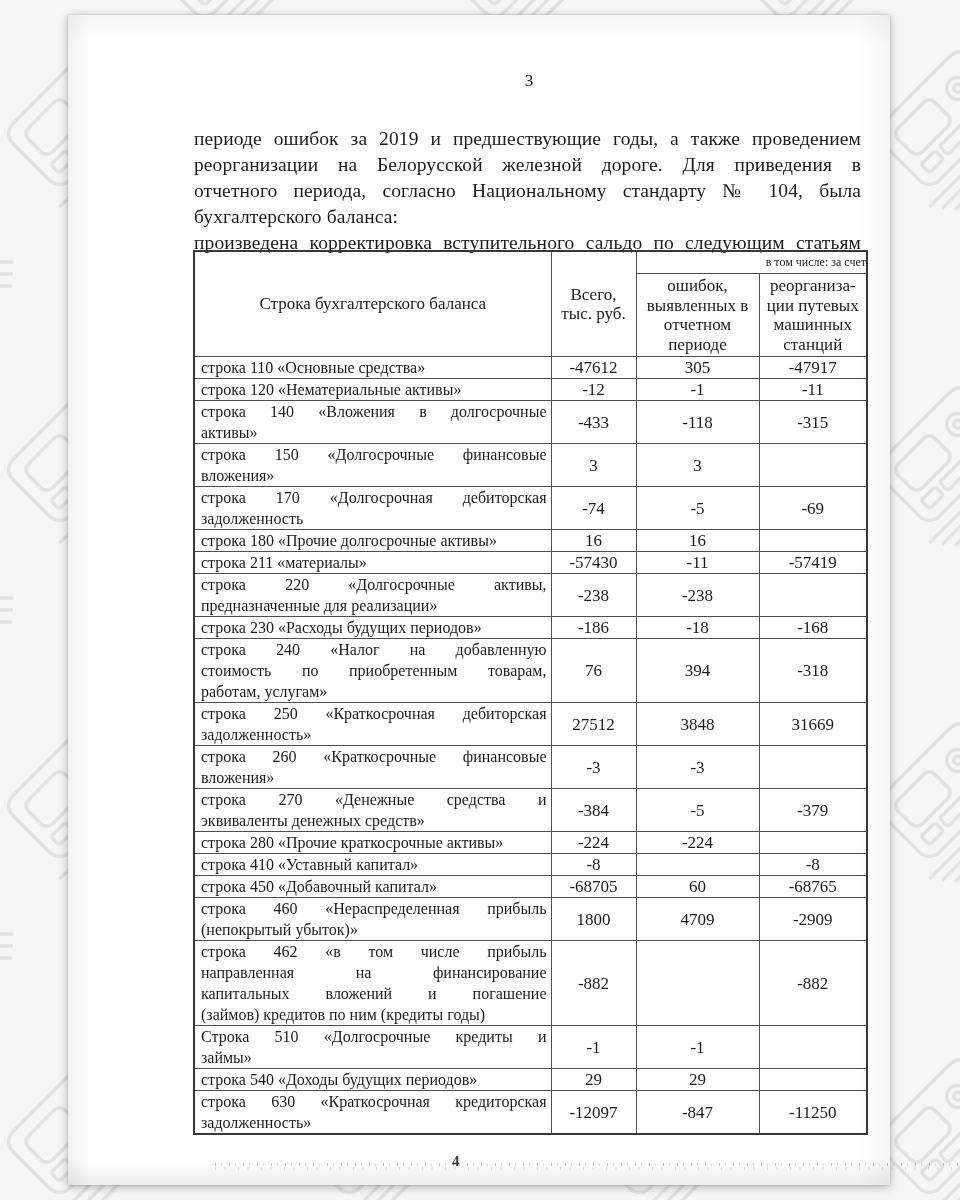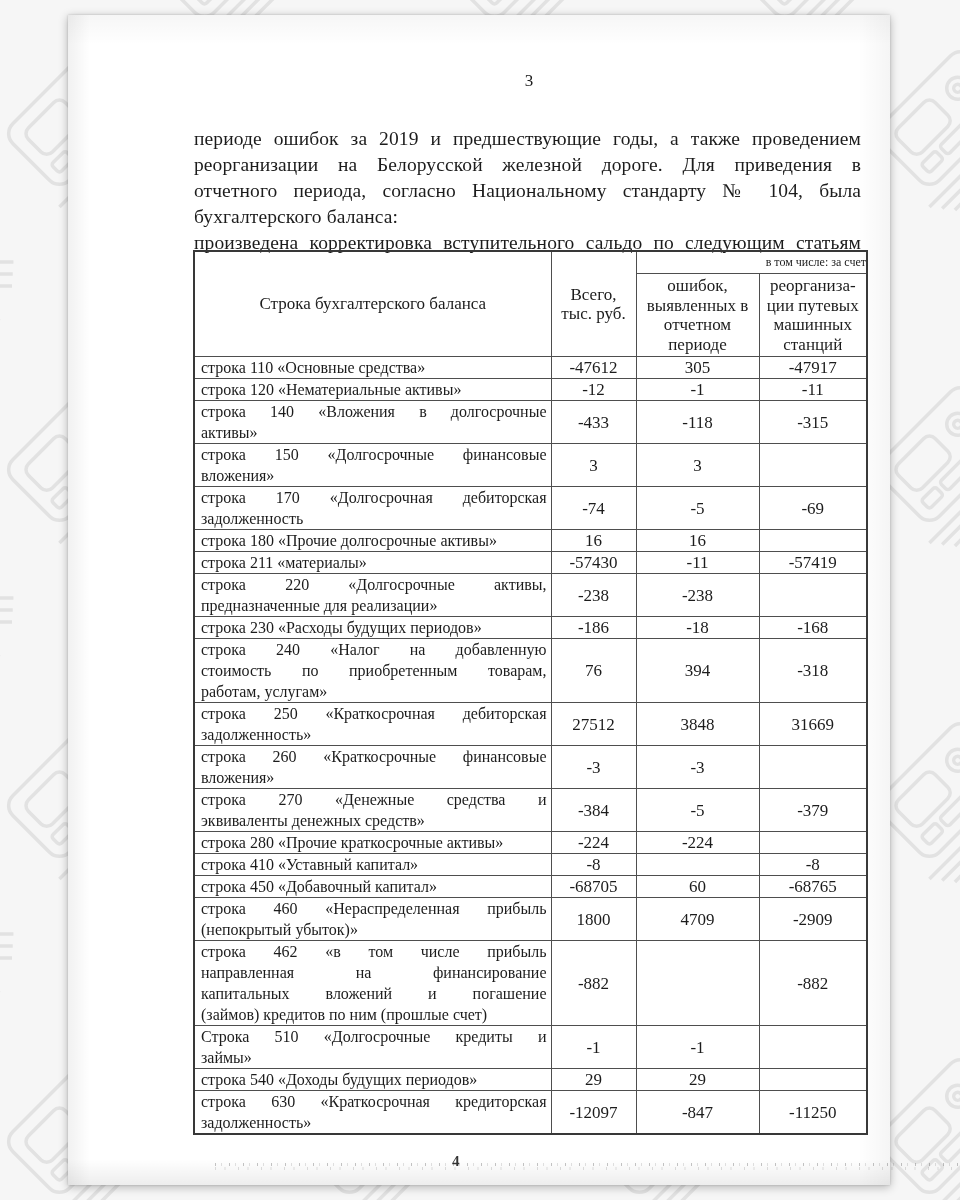--- a/index.html
+++ b/index.html
@@ -308,21 +308,21 @@
             </td>
             <td class="c-num">1800</td>
             <td class="c-num">4709</td>
             <td class="c-num">-2909</td>
           </tr>
           <tr>
             <td class="c-lbl">
               <div class="lbl-line">строка 462 «в том числе прибыль</div>
               <div class="lbl-line">направленная на финансирование</div>
               <div class="lbl-line">капитальных вложений и погашение</div>
-              <div class="lbl-line last">(займов) кредитов по ним (прошлые счет)</div>
+              <div class="lbl-line last">(займов) кредитов по ним (кредиты годы)</div>
             </td>
             <td class="c-num">-882</td>
             <td class="c-num"></td>
             <td class="c-num">-882</td>
           </tr>
           <tr>
             <td class="c-lbl">
               <div class="lbl-line">Строка 510 «Долгосрочные кредиты и</div>
               <div class="lbl-line last">займы»</div>
             </td>

